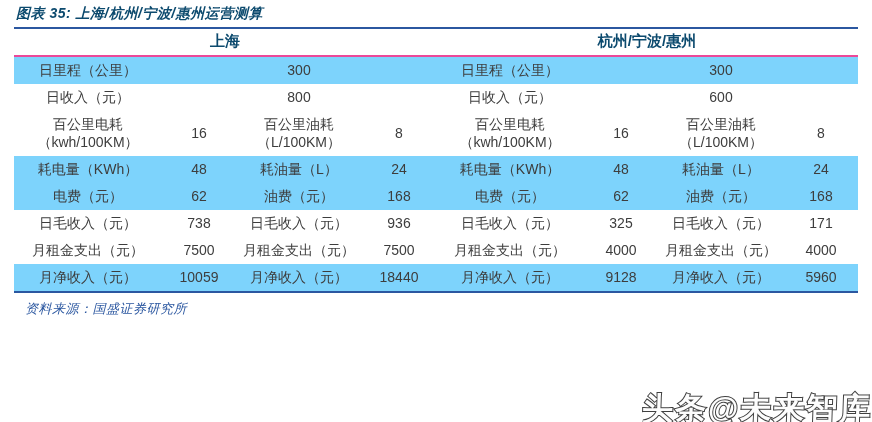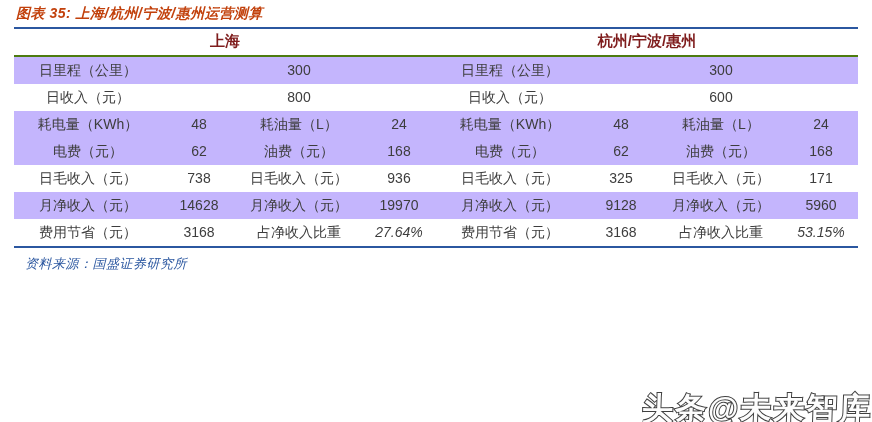--- a/index.html
+++ b/index.html
@@ -5,54 +5,54 @@
   * { margin: 0; padding: 0; box-sizing: border-box; }
   html, body { background: #ffffff; }
   body {
     font-family: "Liberation Sans", "DejaVu Sans", sans-serif;
     width: 872px; height: 422px; overflow: hidden; position: relative;
   }
   .page { width: 872px; height: 422px; position: relative; background: #fff; }
 
   .fig-title {
     margin: 5px 0 4px 16px;
-    color: #c2410c;
+    color: #0c4a6e;
     font-size: 14px;
     font-weight: bold;
     font-style: italic;
     letter-spacing: 0.5px;
   }
 
   table.ops {
     margin-left: 14px;
     width: 844px;
     border-collapse: collapse;
     table-layout: fixed;
     border-top: 2px solid #2b57a0;
     border-bottom: 2px solid #2b57a0;
     color: #3d3d3d;
     font-size: 14px;
   }
   table.ops thead th {
     font-size: 15px;
     font-weight: bold;
-    color: #7f1d1d;
+    color: #0c4a6e;
     text-align: center;
     padding: 3px 2px 4px 2px;
-    border-bottom: 2px solid #4d7c0f;
+    border-bottom: 2px solid #ec4899;
     background: #fff;
   }
   table.ops td {
     text-align: center;
     vertical-align: middle;
     padding: 4px 2px 5px 2px;
     line-height: 18px;
     white-space: pre-line;
   }
-  table.ops tr.shaded { background: #c4b5fd; }
+  table.ops tr.shaded { background: #7dd3fc; }
   table.ops td.it { font-style: italic; }
 
   .source {
     margin: 7px 0 0 25px;
     color: #2b57a0;
     font-size: 13px;
     font-style: italic;
     letter-spacing: 0.5px;
   }
 
@@ -100,20 +100,34 @@
           <td colspan="3">300</td>
           <td colspan="1">日里程（公里）</td>
           <td colspan="3">300</td>
         </tr>
         <tr>
           <td colspan="1">日收入（元）</td>
           <td colspan="3">800</td>
           <td colspan="1">日收入（元）</td>
           <td colspan="3">600</td>
         </tr>
+        <tr>
+          <td colspan="1">百公里电耗
+（kwh/100KM）</td>
+          <td colspan="1">16</td>
+          <td colspan="1">百公里油耗
+（L/100KM）</td>
+          <td colspan="1">8</td>
+          <td colspan="1">百公里电耗
+（kwh/100KM）</td>
+          <td colspan="1">16</td>
+          <td colspan="1">百公里油耗
+（L/100KM）</td>
+          <td colspan="1">8</td>
+        </tr>
         <tr class="shaded">
           <td colspan="1">耗电量（KWh）</td>
           <td colspan="1">48</td>
           <td colspan="1">耗油量（L）</td>
           <td colspan="1">24</td>
           <td colspan="1">耗电量（KWh）</td>
           <td colspan="1">48</td>
           <td colspan="1">耗油量（L）</td>
           <td colspan="1">24</td>
         </tr>
@@ -130,39 +144,39 @@
         <tr>
           <td colspan="1">日毛收入（元）</td>
           <td colspan="1">738</td>
           <td colspan="1">日毛收入（元）</td>
           <td colspan="1">936</td>
           <td colspan="1">日毛收入（元）</td>
           <td colspan="1">325</td>
           <td colspan="1">日毛收入（元）</td>
           <td colspan="1">171</td>
         </tr>
+        <tr>
+          <td colspan="1">月租金支出（元）</td>
+          <td colspan="1">7500</td>
+          <td colspan="1">月租金支出（元）</td>
+          <td colspan="1">7500</td>
+          <td colspan="1">月租金支出（元）</td>
+          <td colspan="1">4000</td>
+          <td colspan="1">月租金支出（元）</td>
+          <td colspan="1">4000</td>
+        </tr>
         <tr class="shaded">
           <td colspan="1">月净收入（元）</td>
-          <td colspan="1">14628</td>
+          <td colspan="1">10059</td>
           <td colspan="1">月净收入（元）</td>
-          <td colspan="1">19970</td>
+          <td colspan="1">18440</td>
           <td colspan="1">月净收入（元）</td>
           <td colspan="1">9128</td>
           <td colspan="1">月净收入（元）</td>
           <td colspan="1">5960</td>
-        </tr>
-        <tr>
-          <td colspan="1">费用节省（元）</td>
-          <td colspan="1">3168</td>
-          <td colspan="1">占净收入比重</td>
-          <td colspan="1" class="it">27.64%</td>
-          <td colspan="1">费用节省（元）</td>
-          <td colspan="1">3168</td>
-          <td colspan="1">占净收入比重</td>
-          <td colspan="1" class="it">53.15%</td>
         </tr>
       </tbody>
   </table>
 
   <div class="source">资料来源：国盛证券研究所</div>
 
   <div class="watermark">头条@未来智库</div>
 
 </div>
 

